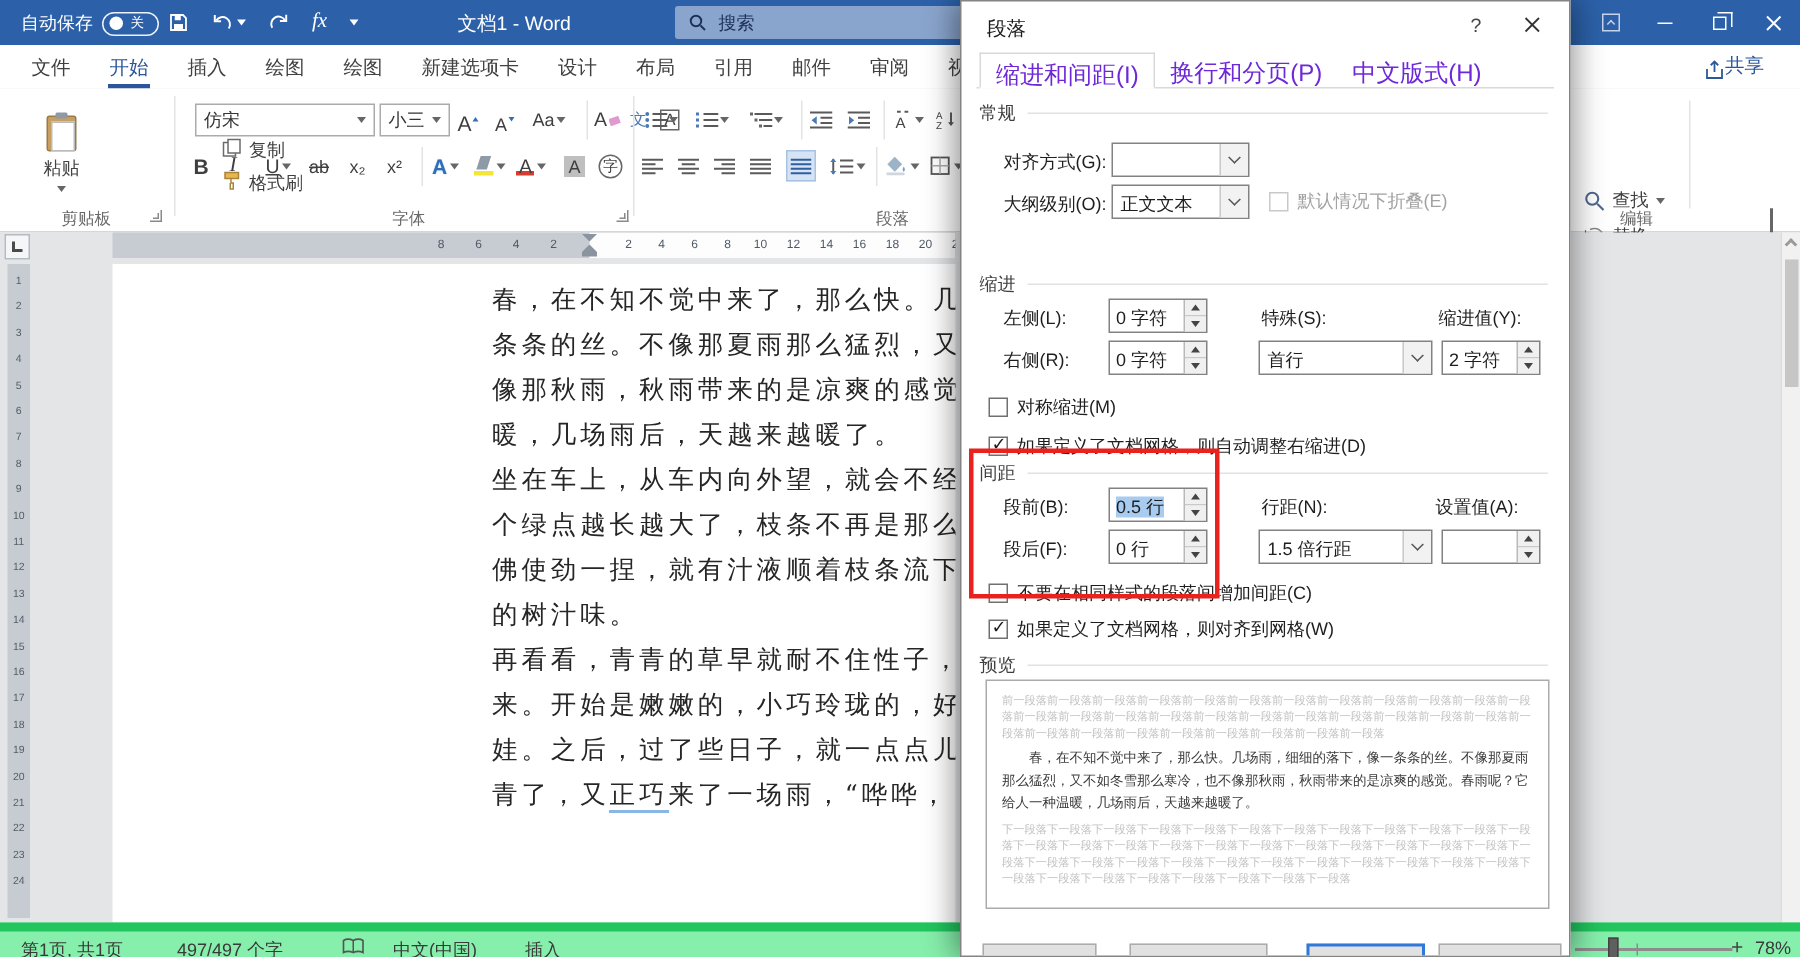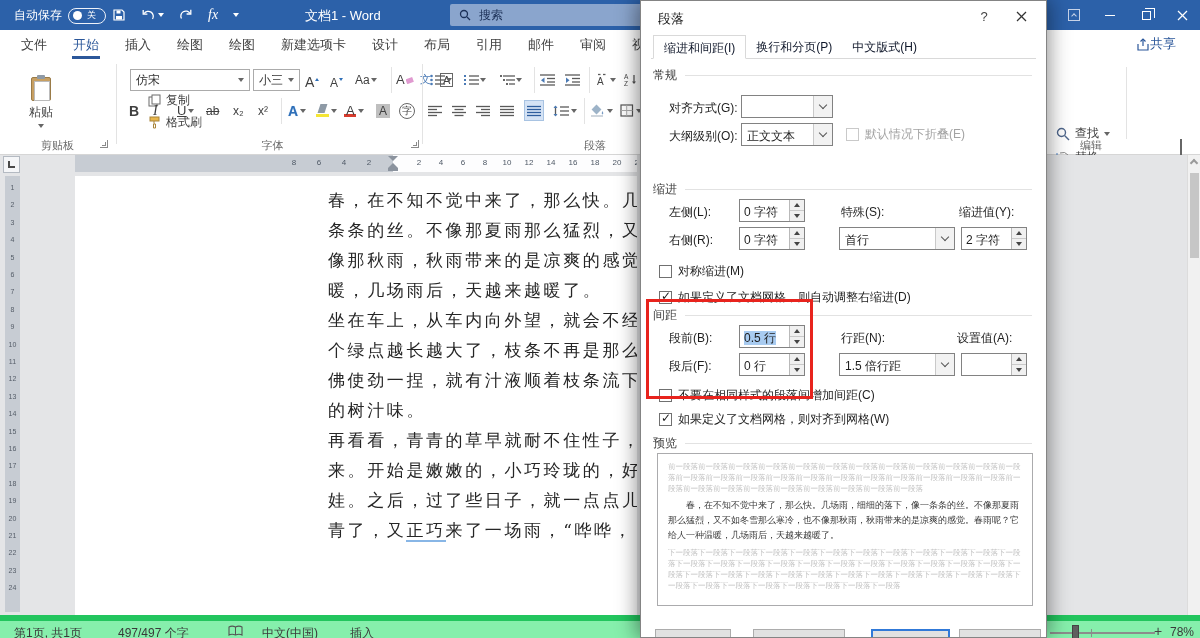--- a/index.html
+++ b/index.html
@@ -23,35 +23,35 @@
 .minline{width:10px;height:1px;background:#fff;display:block}
 .restore-ic{position:relative;width:9px;height:9px;border:1px solid #fff}
 .restore-ic::before{content:"";position:absolute;left:2px;top:-4px;width:9px;height:9px;border:1px solid #fff;border-bottom:none;border-left:none}
 .ribopt{width:12px;height:12px;border:1px solid #c7d3e8;display:flex;align-items:center;justify-content:center}
 .ribopt i{width:4px;height:4px;border-top:1px solid #c7d3e8;border-left:1px solid #c7d3e8;transform:rotate(45deg);margin-top:2px}
 
 .tabsrow{position:absolute;left:0;top:30px;width:1200px;height:29px;background:#fff;display:flex;padding-left:8px}
 .rtab{padding:0 13px;line-height:29px;font-size:13px;color:#404040;position:relative;white-space:nowrap}
 .rtab.active{color:#2b579a}
 .rtab.active::after{content:"";position:absolute;left:12px;right:12px;bottom:0;height:3px;background:#2b579a}
-.share{position:absolute;right:24px;top:35px;display:flex;align-items:center;color:#2b579a;font-size:13px}
+.share{position:absolute;right:24px;top:35px;display:flex;align-items:flex-end;color:#2b579a;font-size:13px}
 
 .ribbon{position:absolute;left:0;top:59px;width:1200px;height:96px;background:#fff;border-bottom:1px solid #d6d6d6}
 .gsep{position:absolute;top:5px;height:80px;width:1px;background:#e3e3e3}
 .glabel{position:absolute;top:79px;font-size:11px;color:#696969;text-align:center}
 .launcher{position:absolute;top:81px;width:8px;height:8px;border-right:1px solid #8a8a8a;border-bottom:1px solid #8a8a8a}
 .launcher::after{content:"";position:absolute;right:1px;bottom:1px;width:3px;height:3px;border-right:1px solid #8a8a8a;border-bottom:1px solid #8a8a8a}
 .ribtn{position:absolute;display:flex;align-items:center;justify-content:center;color:#444;gap:2px}
 .chev{width:0;height:0;border-left:3px solid transparent;border-right:3px solid transparent;border-top:4px solid #666}
 .ic-stroke{stroke:#5a5a5a;stroke-width:1.3;fill:none}
 #paste{left:16px;top:8px;width:50px;height:70px;flex-direction:column;gap:3px;font-size:12px}
 .clip-body{width:20px;height:24px;background:#c79f62;border:1px solid #9a7b48;border-radius:2px;position:relative}
 .clip-body::before{content:"";position:absolute;left:2px;top:3px;width:14px;height:18px;background:#fff;border:1px solid #bbb}
 .clip-body::after{content:"";position:absolute;left:5px;top:-3px;width:8px;height:4px;background:#8f9aa5;border-radius:1px}
-.smallbtn{position:absolute;display:flex;align-items:center;gap:5px;font-size:12px;color:#3f3f3f}
+.smallbtn{position:absolute;display:flex;gap:5px;font-size:12px;color:#3f3f3f}
 .fontbox{position:absolute;height:22px;border:1px solid #ababab;display:flex;align-items:center;justify-content:space-between;padding:0 5px;font-size:12px;background:#fff}
 .fbtn{position:absolute;top:10px;height:21px;display:flex;align-items:flex-end;gap:1px;color:#3f3f3f}
 .fbtn2{position:absolute;top:41px;height:21px;display:flex;align-items:center;gap:2px;color:#3f3f3f}
 .supmark{width:0;height:0;border-left:2.5px solid transparent;border-right:2.5px solid transparent;border-bottom:3.5px solid #2f6fb8;margin-bottom:9px}
 .submark{width:0;height:0;border-left:2.5px solid transparent;border-right:2.5px solid transparent;border-top:3.5px solid #2f6fb8;margin-bottom:9px}
 .bold{font-weight:bold;font-size:14px}
 .ital{font-style:italic;font-family:"Liberation Serif",serif;font-size:14px}
 .undl{text-decoration:underline;font-size:13px}
 .strik{text-decoration:line-through;font-size:12px}
 .colorA{position:relative;font-size:13px;line-height:12px}
@@ -90,21 +90,21 @@
 .sbitem{position:absolute;top:4px}
 .ztrack{position:absolute;left:1050px;top:11px;width:105px;height:2px;background:#8c8c8c}
 .ztick{position:absolute;left:1091px;top:8px;width:1px;height:8px;background:#8c8c8c}
 .zhandle{position:absolute;left:1072px;top:4px;width:7px;height:14px;background:#5f5f5f;border:1px solid #444}
 
 .dialog{position:absolute;left:640px;top:0;width:407px;height:638px;background:#fff;border:1px solid #848484;box-shadow:-6px 0 18px rgba(0,0,0,.3),6px 0 18px rgba(0,0,0,.25);z-index:40;overflow:hidden;font-size:12px;color:#1e1e1e}
 .dlg-title{position:absolute;left:17px;top:9px;font-size:13px;color:#1a1a1a}
 .dlg-help{position:absolute;left:334px;top:8px;font-size:13px;color:#444;width:18px;text-align:center}
 .dlg-close{position:absolute;left:368px;top:4px;width:24px;height:22px;display:flex;align-items:center;justify-content:center}
 .dtabs{position:absolute;left:10px;top:34px;right:10px;height:24px;border-bottom:1px solid #d9d9d9;display:flex;padding-left:2px}
-.dtab{padding:4px 10px 3px;font-size:12px;color:#0f172a;margin-bottom:-1px}
+.dtab{padding:4px 10px 3px;font-size:16px;color:#6d28d9;margin-bottom:-1px}
 .dtab.active{background:#fff;border:1px solid #d9d9d9;border-bottom:1px solid #fff}
 .schead{position:absolute;left:12px;right:14px;display:flex;align-items:center;color:#404040}
 .schead b{font-weight:normal;margin-right:8px}
 .schead i{flex:1;height:1px;background:#e2e2e2}
 .dlabel{position:absolute;color:#1e1e1e;white-space:nowrap}
 .dd{position:absolute;height:23px;border:1px solid #828282;background:#fff;display:flex}
 .dd .val{flex:1;padding:4px 5px;font-size:12px;overflow:hidden;white-space:nowrap}
 .dd .arr{width:19px;background:#f2f2f2;border-left:1px solid #c9c9c9;display:flex;align-items:center;justify-content:center}
 .dd .arr i{width:6px;height:6px;border-right:1.5px solid #555;border-bottom:1.5px solid #555;transform:rotate(45deg);margin-top:-3px}
 .spin{position:absolute;width:66px;height:23px;border:1px solid #828282;background:#fff;display:flex}

